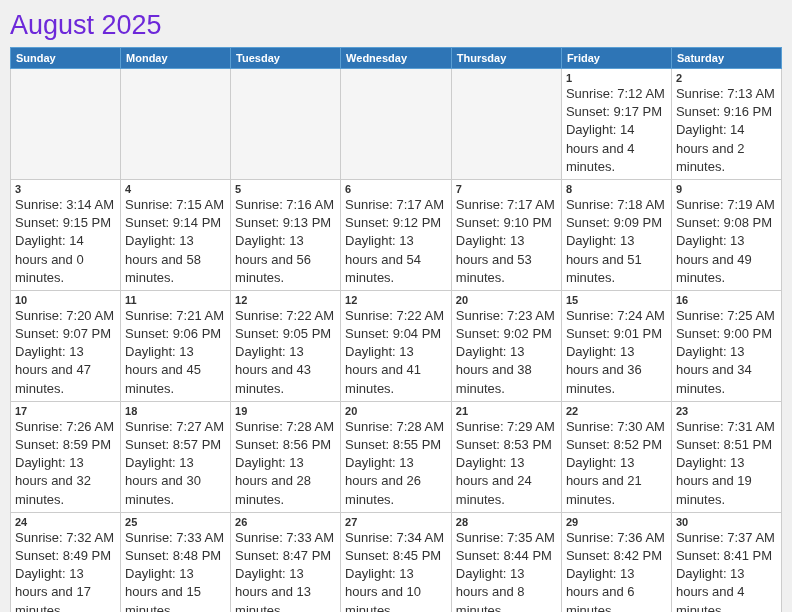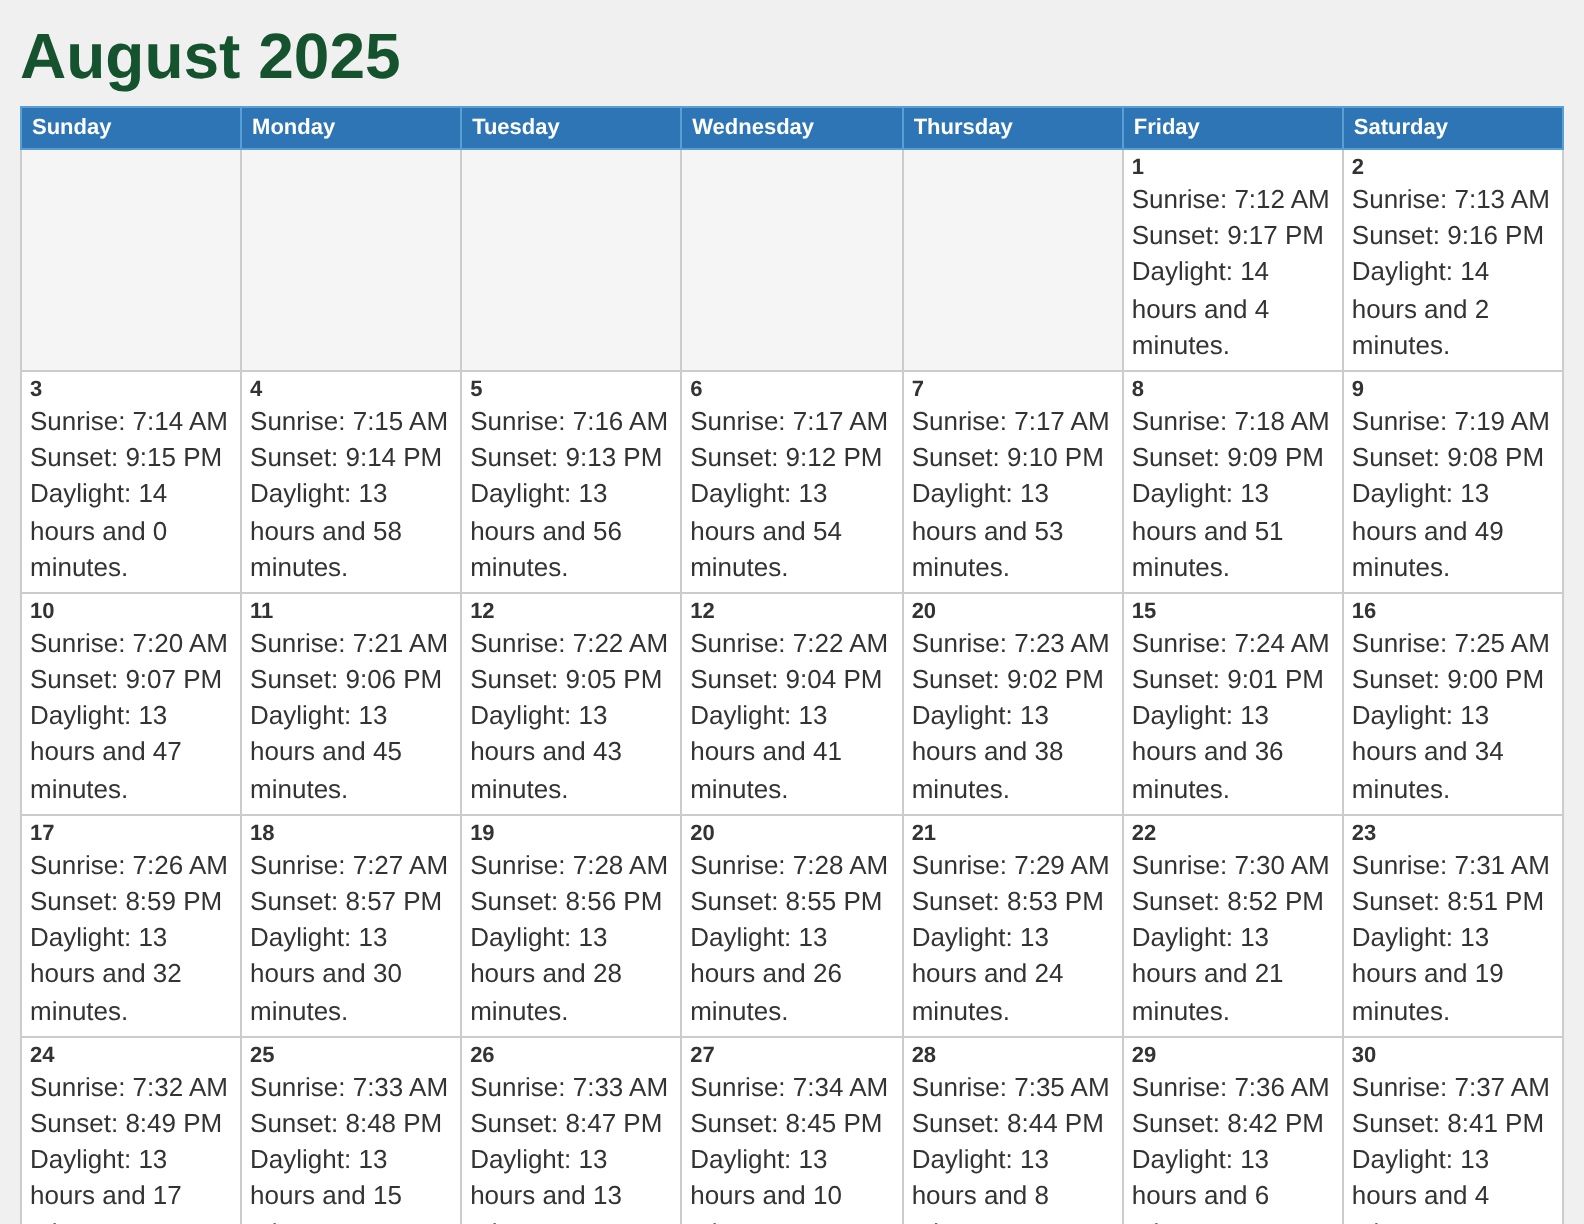--- a/index.html
+++ b/index.html
@@ -36,23 +36,23 @@
       font-weight: bold;
     }
     .logo-icon {
       width: 28px;
       height: 22px;
     }
     .title-block {
       text-align: right;
     }
     .month-title {
-      font-size: 32px;
-      font-weight: bold;
-      color: #14532d;
+      font-size: 27px;
+      font-weight: normal;
+      color: #6d28d9;
     }
     .location {
       font-size: 14px;
       color: #555;
     }
     .calendar {
       width: 100%;
       border-collapse: collapse;
       background: #f0abfc;
       border: 1px solid #7f1d1d;
@@ -133,21 +133,21 @@
           <td>
             <span class="day-number">2</span>
             <div class="day-info">Sunrise: 7:13 AM
 Sunset: 9:16 PM
 Daylight: 14 hours and 2 minutes.</div>
           </td>
         </tr>
         <tr>
           <td>
             <span class="day-number">3</span>
-            <div class="day-info">Sunrise: 7:14 AM
+            <div class="day-info">Sunrise: 3:14 AM
 Sunset: 9:15 PM
 Daylight: 14 hours and 0 minutes.</div>
           </td>
           <td>
             <span class="day-number">4</span>
             <div class="day-info">Sunrise: 7:15 AM
 Sunset: 9:14 PM
 Daylight: 13 hours and 58 minutes.</div>
           </td>
           <td>

